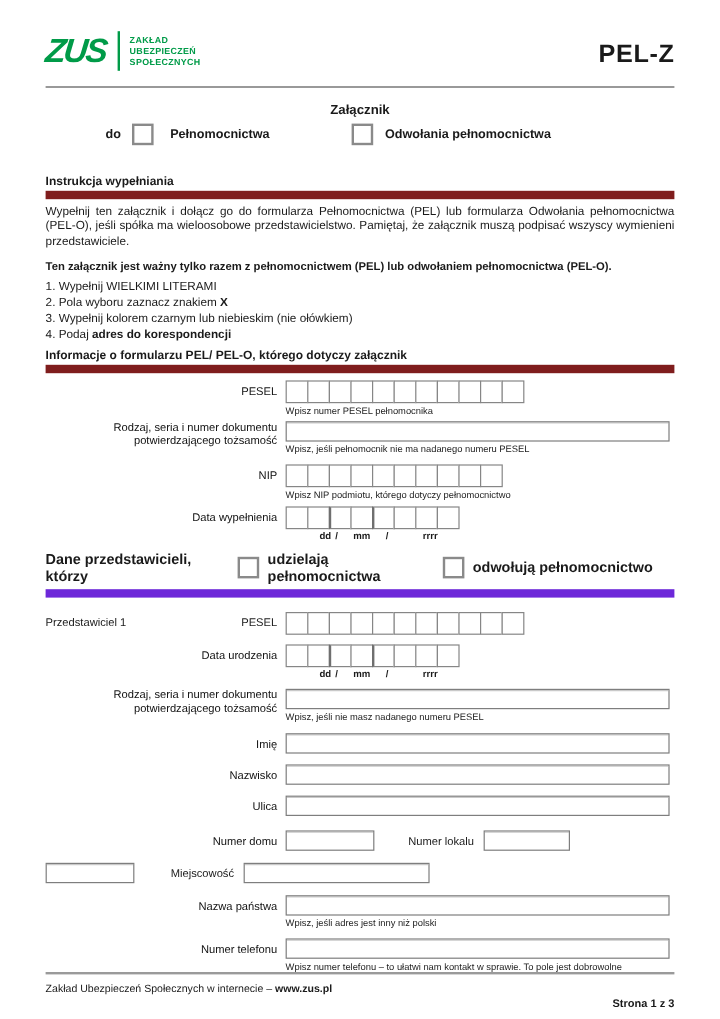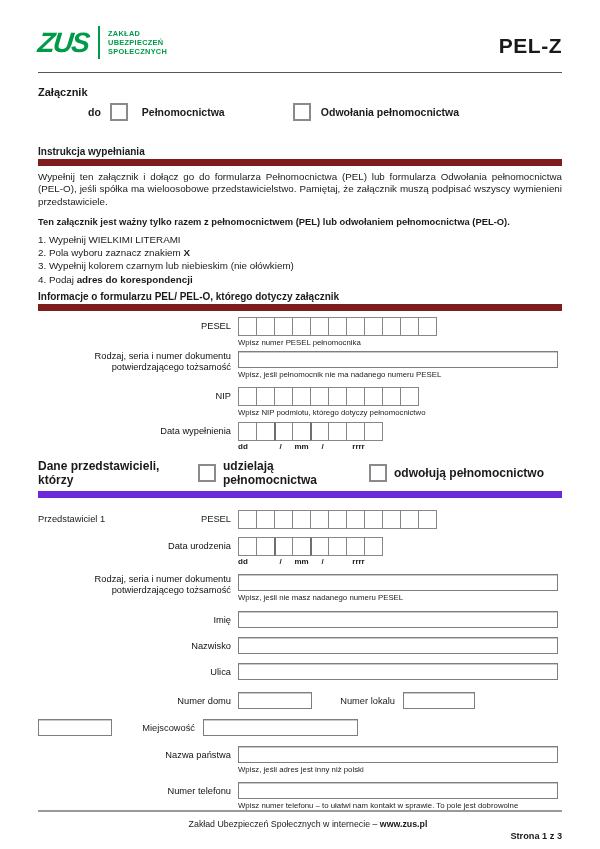--- a/index.html
+++ b/index.html
@@ -9,21 +9,21 @@
   
   .hdr{display:flex;justify-content:space-between;align-items:flex-start;height:42px;}
   .logo{display:flex;align-items:center;}
   .zus-word{color:var(--green);font-weight:bold;font-style:italic;font-size:28px;letter-spacing:-2px;transform:skewX(-6deg);line-height:30px;margin-right:10px;}
   .logo-sep{width:2px;height:33px;background:var(--green);margin-right:8px;}
   .logo-cap{color:var(--green);font-size:7.4px;font-weight:bold;line-height:9px;letter-spacing:.3px;}
   .form-code{font-size:21px;font-weight:bold;margin-top:8px;letter-spacing:.5px;}
   .hrule{border:none;border-top:1.4px solid #565656;margin:5px 0 0;}
 
   
-  .title{text-align:left;font-weight:bold;font-size:11px;margin-top:13px;}
+  .title{text-align:center;font-weight:bold;font-size:11px;margin-top:13px;}
   .title-row{display:flex;align-items:center;margin-top:5px;font-weight:bold;font-size:10.5px;height:19px;}
   .cb{width:18px;height:18px;border:2px solid #8a8a8a;background:#fff;box-sizing:border-box;flex:none;}
   .t-do{margin-left:50px;}
   .t-cb1{margin-left:9px;}
   .t-opt1{margin-left:14px;width:104px;}
   .t-cb2{margin-left:47px;}
   .t-opt2{margin-left:10px;}
 
   
   .sec-head{font-weight:bold;font-size:10px;border-bottom:7px solid #7f1d1d;padding-bottom:2px;}
@@ -43,42 +43,42 @@
   .w-full{width:320px;}
   .w-sm{width:74px;}
   .w-apt{width:72px;}
   .w-city{width:155px;}
   .cellgrid{display:flex;}
   .cell{width:19px;height:19px;border:1px solid #868686;background:#fff;margin-left:-1px;box-sizing:border-box;}
   .cell:first-child{margin-left:0;}
   .cell.grp{border-left-width:2px;border-left-color:#6f6f6f;}
   .hint{font-size:7.8px;color:#222;margin-top:2px;}
   .dparts{display:flex;font-size:8px;font-weight:bold;margin-top:1px;}
-  .dp-dd{width:38px;text-align:left;}
+  .dp-dd{width:38px;text-align:right;}
   .dp-s1{width:9px;text-align:center;}
   .dp-mm{width:33px;text-align:center;}
   .dp-s2{width:9px;text-align:center;}
   .dp-rrrr{width:63px;text-align:center;}
 
   .mb4{margin-bottom:4px;} .mb5{margin-bottom:5px;} .mb8{margin-bottom:8px;}
   .mb9{margin-bottom:9px;} .mb10{margin-bottom:10px;} .mb12{margin-bottom:12px;}
 
   
   .reps-head{display:flex;align-items:center;font-weight:bold;font-size:12px;margin-top:8px;border-bottom:7px solid #6d28d9;padding-bottom:4px;}
   .r-title{width:160px;flex:none;}
   .r-opt1{margin-left:7px;width:146px;}
   .r-opt2{margin-left:7px;}
   .rep-label-cell{display:flex;justify-content:space-between;width:193px;margin-right:7px;flex:none;font-size:9.3px;padding-top:4px;}
   .rows-top{margin-top:12px;}
 
   
   .footer{margin-top:auto;}
   .f-line{border-top:2px solid #9a9a9a;}
   .f-row{position:relative;height:14px;margin-top:7px;font-size:8.8px;}
-  .f-center{position:absolute;left:16px;right:0;text-align:center;}
+  .f-center{position:absolute;left:0;right:0;text-align:left;}
   .f-page{position:absolute;right:0;top:12px;font-weight:bold;font-size:9.2px;}
 
   :root{--green:#009B48;}
 </style>
 </head>
 <body>
 
 <div class="page">
 
   <div class="hdr">

